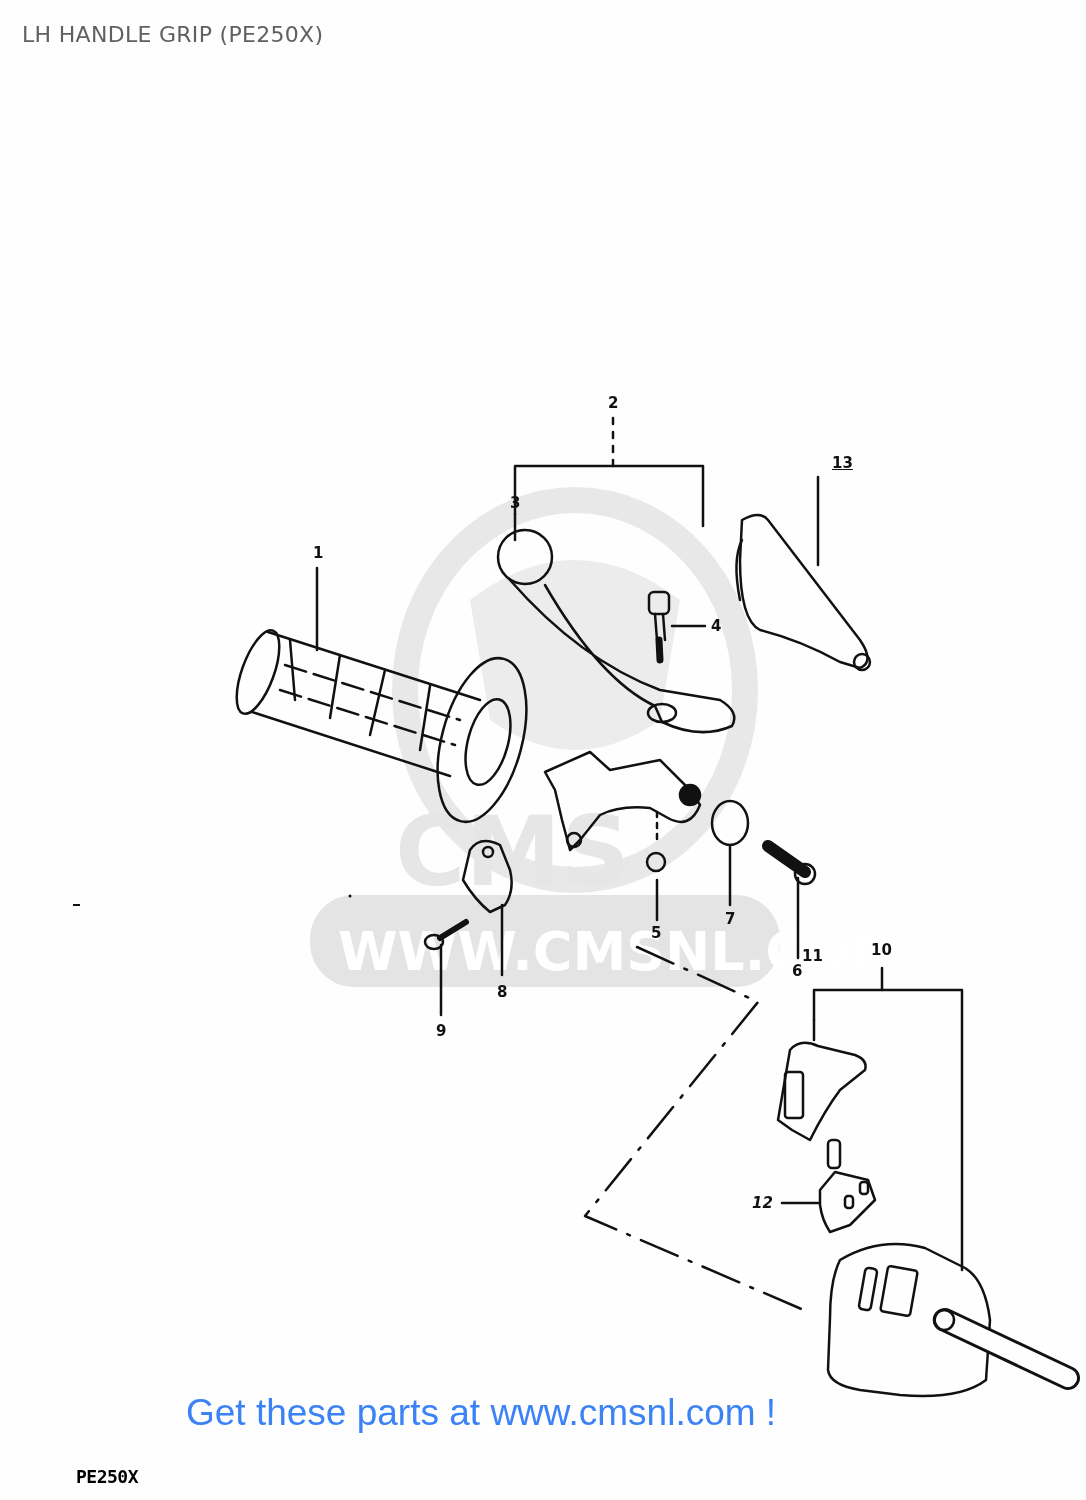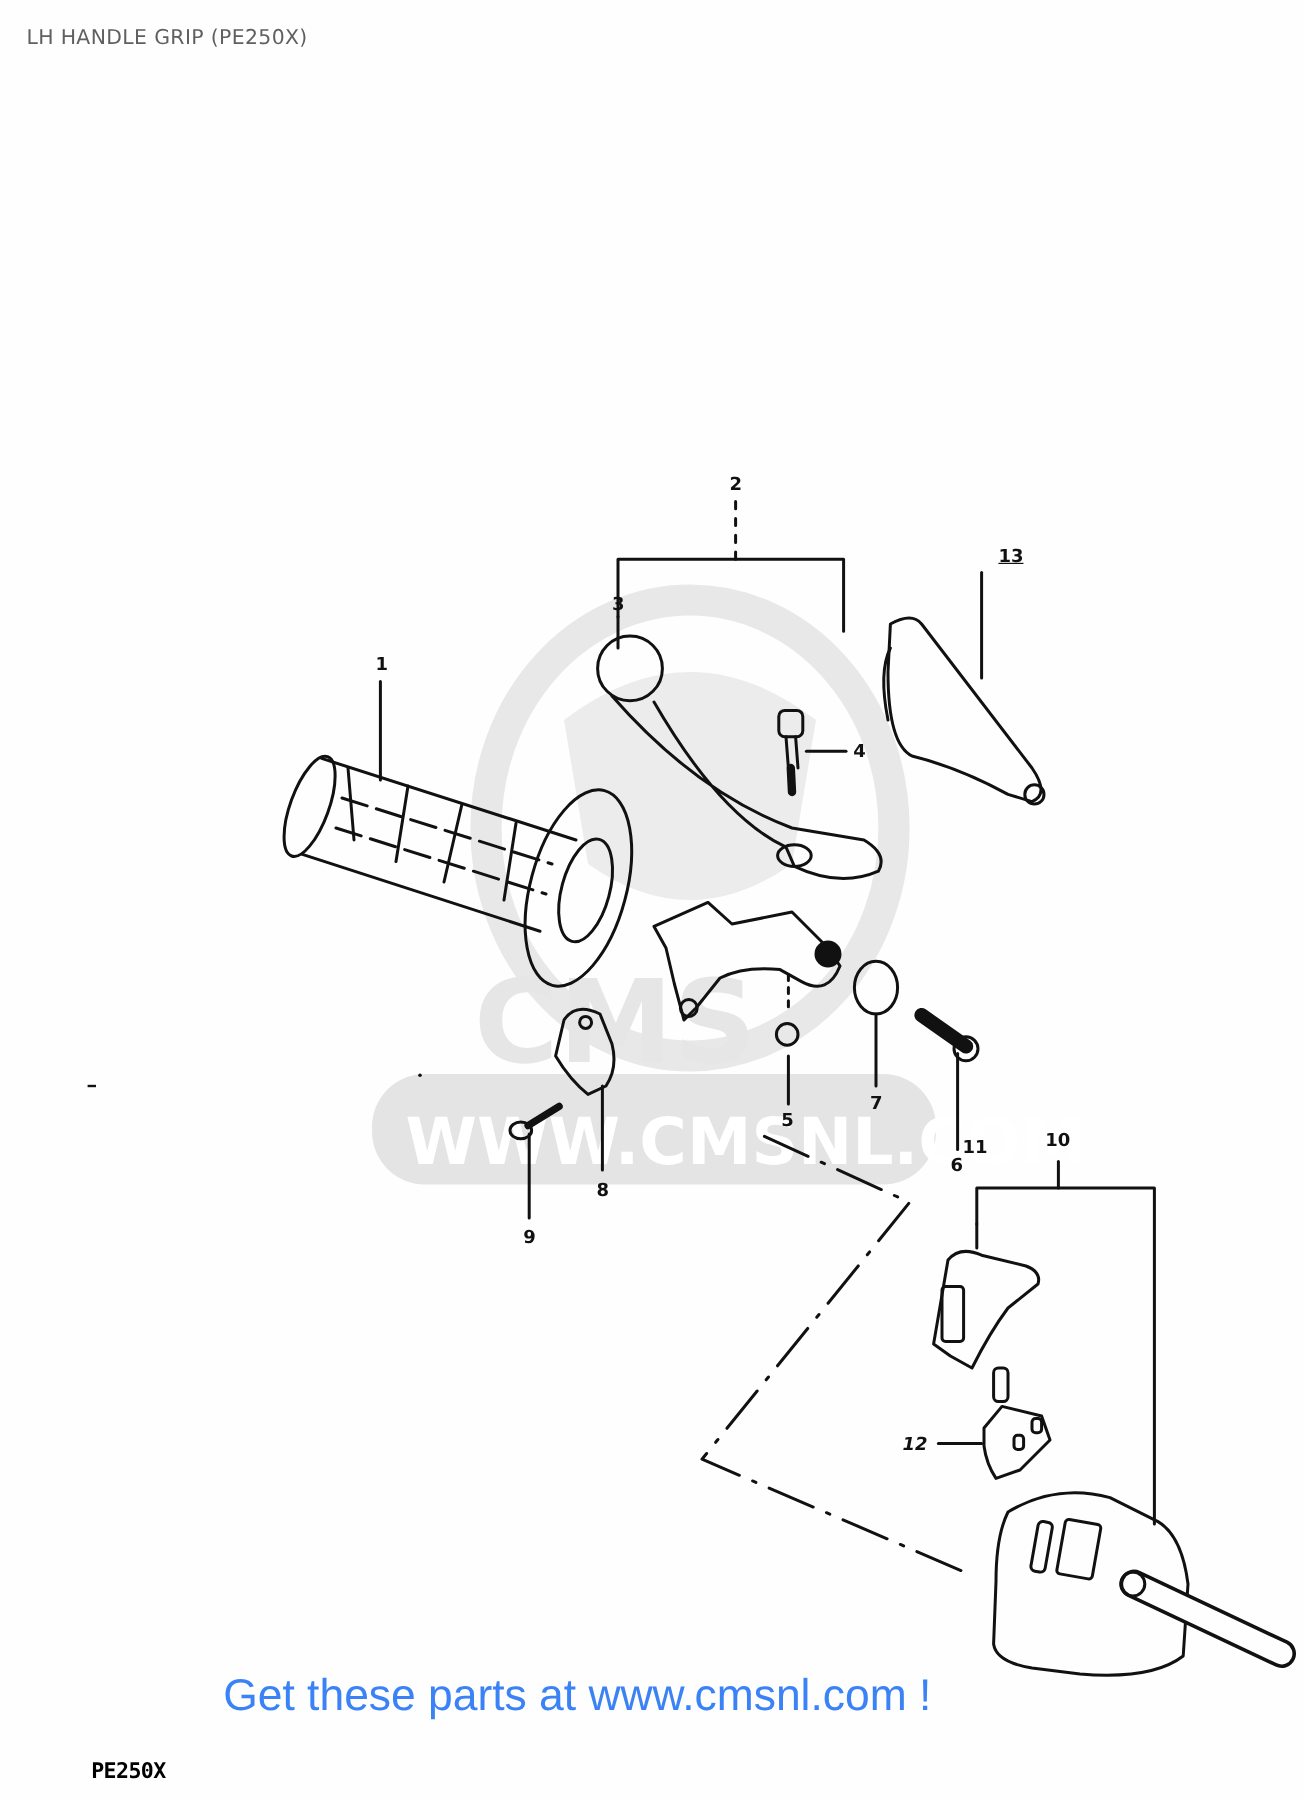--- a/index.html
+++ b/index.html
@@ -1,17 +1,17 @@
 <!DOCTYPE html>
 <html><head>
 <meta charset="utf-8">
 <style>
   html, body { margin: 0; padding: 0; background: #fdfefd; }
   body { width: 1086px; height: 1500px; position: relative; overflow: hidden; font-family: "DejaVu Sans", sans-serif; }
-  .title { position: absolute; left: 22px; top: 22px; font-size: 17px; color: #606060; letter-spacing: 0.3px; font-family: "DejaVu Sans", sans-serif; }
+  .title { position: absolute; left: 22px; top: 22px; font-size: 22px; color: #606060; letter-spacing: 0.3px; font-family: "DejaVu Sans", sans-serif; }
   .diagram { position: absolute; left: 0; top: 0; width: 1086px; height: 1500px; }
   .callout { position: absolute; font-family: "DejaVu Sans", sans-serif; font-weight: bold; font-size: 15px; color: #111; }
   .model-code { position: absolute; left: 76px; top: 1466px; font-family: "DejaVu Sans Mono", monospace; font-size: 18px; font-weight: bold; color: #000; letter-spacing: -0.5px; }
   .promo { position: absolute; left: 186px; top: 1392px; font-family: "Liberation Sans", sans-serif; font-size: 37px; color: #3b82f6; }
   .wm-text { font-family: "DejaVu Sans", sans-serif; font-weight: bold; }
 </style>
 </head>
 <body>
 
 <div class="title">LH HANDLE GRIP (PE250X)</div>

